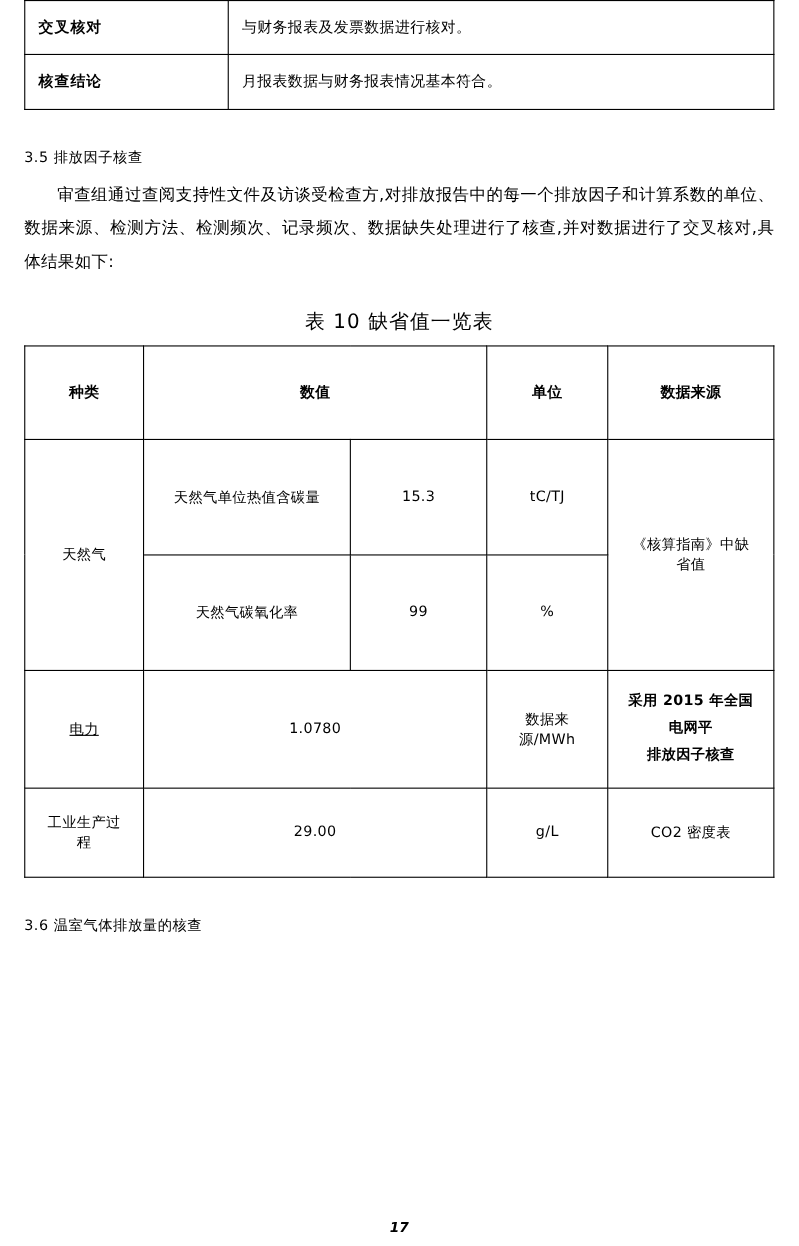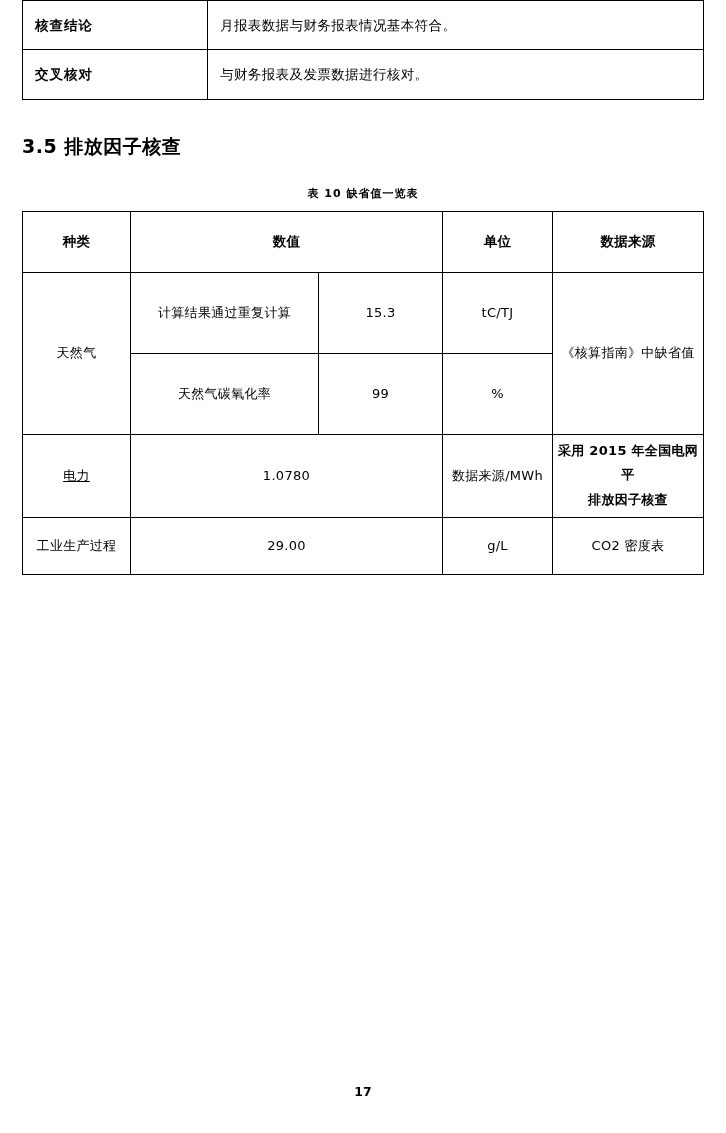--- a/index.html
+++ b/index.html
@@ -24,21 +24,21 @@
   }
 
   
   table {
     border-collapse: collapse;
     width: 100%;
     table-layout: fixed;
   }
   td, th {
     border: 1px solid #000000;
-    padding: 4px;
+    padding: 16px;
     font-weight: normal;
     vertical-align: middle;
   }
 
   
   .top-table {
     margin-top: 0;
   }
   .top-table td {
     font-size: 13.5px;
@@ -52,40 +52,40 @@
     letter-spacing: 1px;
   }
   .top-table .val {
     text-align: left;
     padding: 14px 12px;
     letter-spacing: 0.4px;
   }
 
   
   h2.section {
-    font-size: 19px;
-    font-weight: bold;
+    font-size: 13px;
+    font-weight: normal;
     letter-spacing: 0.5px;
     margin: 34px 0 10px 0;
     padding: 0;
   }
   p.body {
     font-size: 15px;
     line-height: 2.05;
     margin: 0;
     text-indent: 2em;
     text-align: justify;
     letter-spacing: 0.3px;
   }
 
   
   .tbl-caption {
     text-align: center;
-    font-size: 11px;
-    font-weight: bold;
+    font-size: 18px;
+    font-weight: normal;
     margin: 26px 0 10px 0;
     letter-spacing: 1px;
   }
 
   
   .t10 td {
     font-size: 13px;
     text-align: center;
     letter-spacing: 0.3px;
   }
@@ -103,47 +103,49 @@
   .t10 .mid  { height: 54px; text-decoration: underline; }
   .t10 .small { height: 48px; }
   .t10 .src-two {
     line-height: 1.9;
     font-weight: bold;
   }
 
   
   .page-num {
     position: absolute;
-    bottom: 34px;
+    bottom: 10px;
     left: 0;
     width: 726px;
     text-align: center;
     font-size: 12.5px;
     font-weight: bold;
+    font-style: italic;
   }
 </style>
 </head>
 <body>
 
 <div class="page">
 
   <table class="top-table">
     <tbody>
       <tr>
+        <td class="lbl">交叉核对</td>
+        <td class="val">与财务报表及发票数据进行核对。</td>
+      </tr>
+      <tr>
         <td class="lbl">核查结论</td>
         <td class="val">月报表数据与财务报表情况基本符合。</td>
-      </tr>
-      <tr>
-        <td class="lbl">交叉核对</td>
-        <td class="val">与财务报表及发票数据进行核对。</td>
       </tr>
     </tbody>
   </table>
 
   <h2 class="section">3.5 排放因子核查</h2>
+  <p class="body">审查组通过查阅支持性文件及访谈受检查方,对排放报告中的每一个排放因子和计算系数的单位、数据来源、检测方法、检测频次、记录频次、数据缺失处理进行了核查,并对数据进行了交叉核对,具体结果如下:</p>
 
   <div class="tbl-caption">表 10  缺省值一览表</div>
 
   <table class="t10">
     <colgroup>
       <col class="c-kind">
       <col class="c-val-a">
       <col class="c-val-b">
       <col class="c-unit">
       <col class="c-src">
@@ -151,21 +153,21 @@
     <tbody>
       <tr class="hdr">
         <td>种类</td>
         <td colspan="2">数值</td>
         <td>单位</td>
         <td>数据来源</td>
       </tr>
 
       <tr>
         <td rowspan="2">天然气</td>
-        <td class="tall">计算结果通过重复计算</td>
+        <td class="tall">天然气单位热值含碳量</td>
         <td>15.3</td>
         <td>tC/TJ</td>
         <td rowspan="2">《核算指南》中缺省值</td>
       </tr>
       <tr>
         <td class="tall">天然气碳氧化率</td>
         <td>99</td>
         <td>%</td>
       </tr>
 
@@ -181,15 +183,16 @@
 
       <tr>
         <td class="small">工业生产过程</td>
         <td colspan="2">29.00</td>
         <td>g/L</td>
         <td>CO2 密度表</td>
       </tr>
     </tbody>
   </table>
 
+  <h2 class="section">3.6 温室气体排放量的核查</h2>
 
   <div class="page-num">17</div>
 </div>
 
 </body></html>

